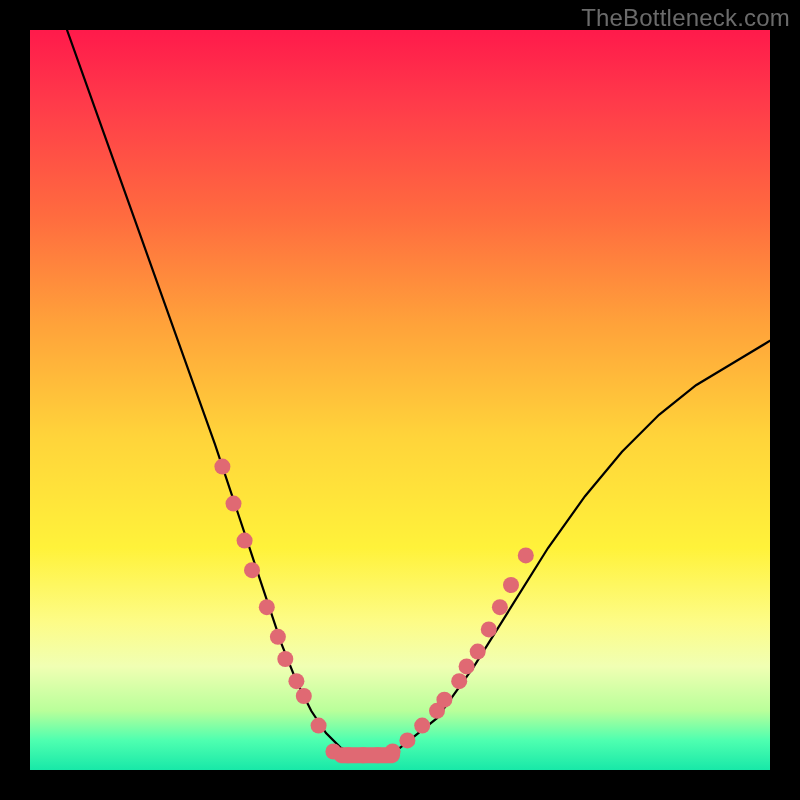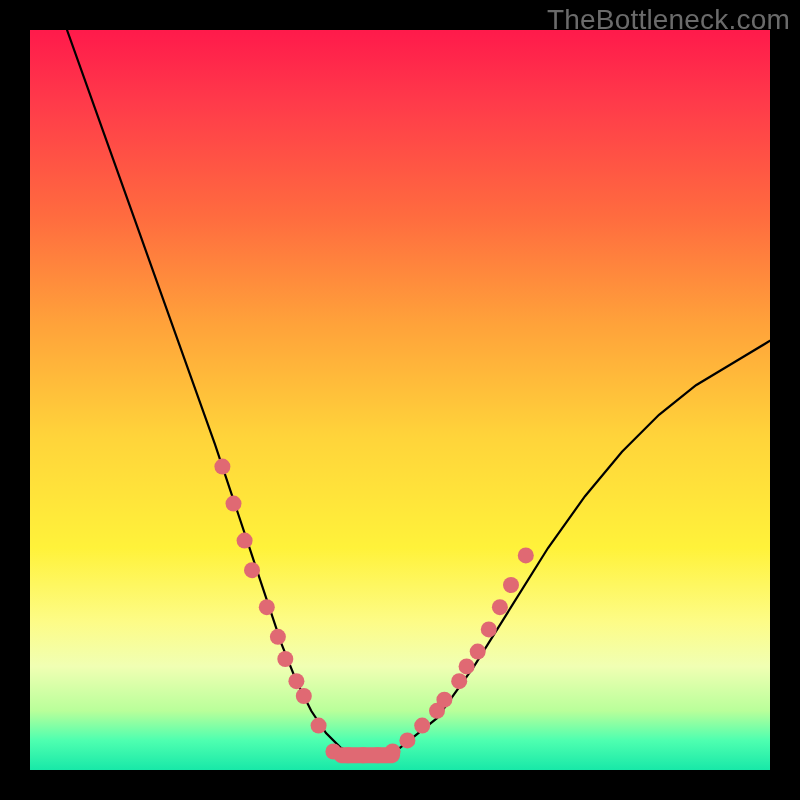--- a/index.html
+++ b/index.html
@@ -38,21 +38,21 @@
       #b9ff9a 92%,
       #4effb0 96%,
       #18e8a8 100%
     );
   }
   .watermark {
     position: absolute;
     top: 4px;
     right: 10px;
     color: #6b6b6b;
-    font-size: 28px;
+    font-size: 24px;
     letter-spacing: 0.2px;
     user-select: none;
   }
   svg.curve {
     position: absolute;
     top: 0;
     left: 0;
     width: 740px;
     height: 740px;
   }

